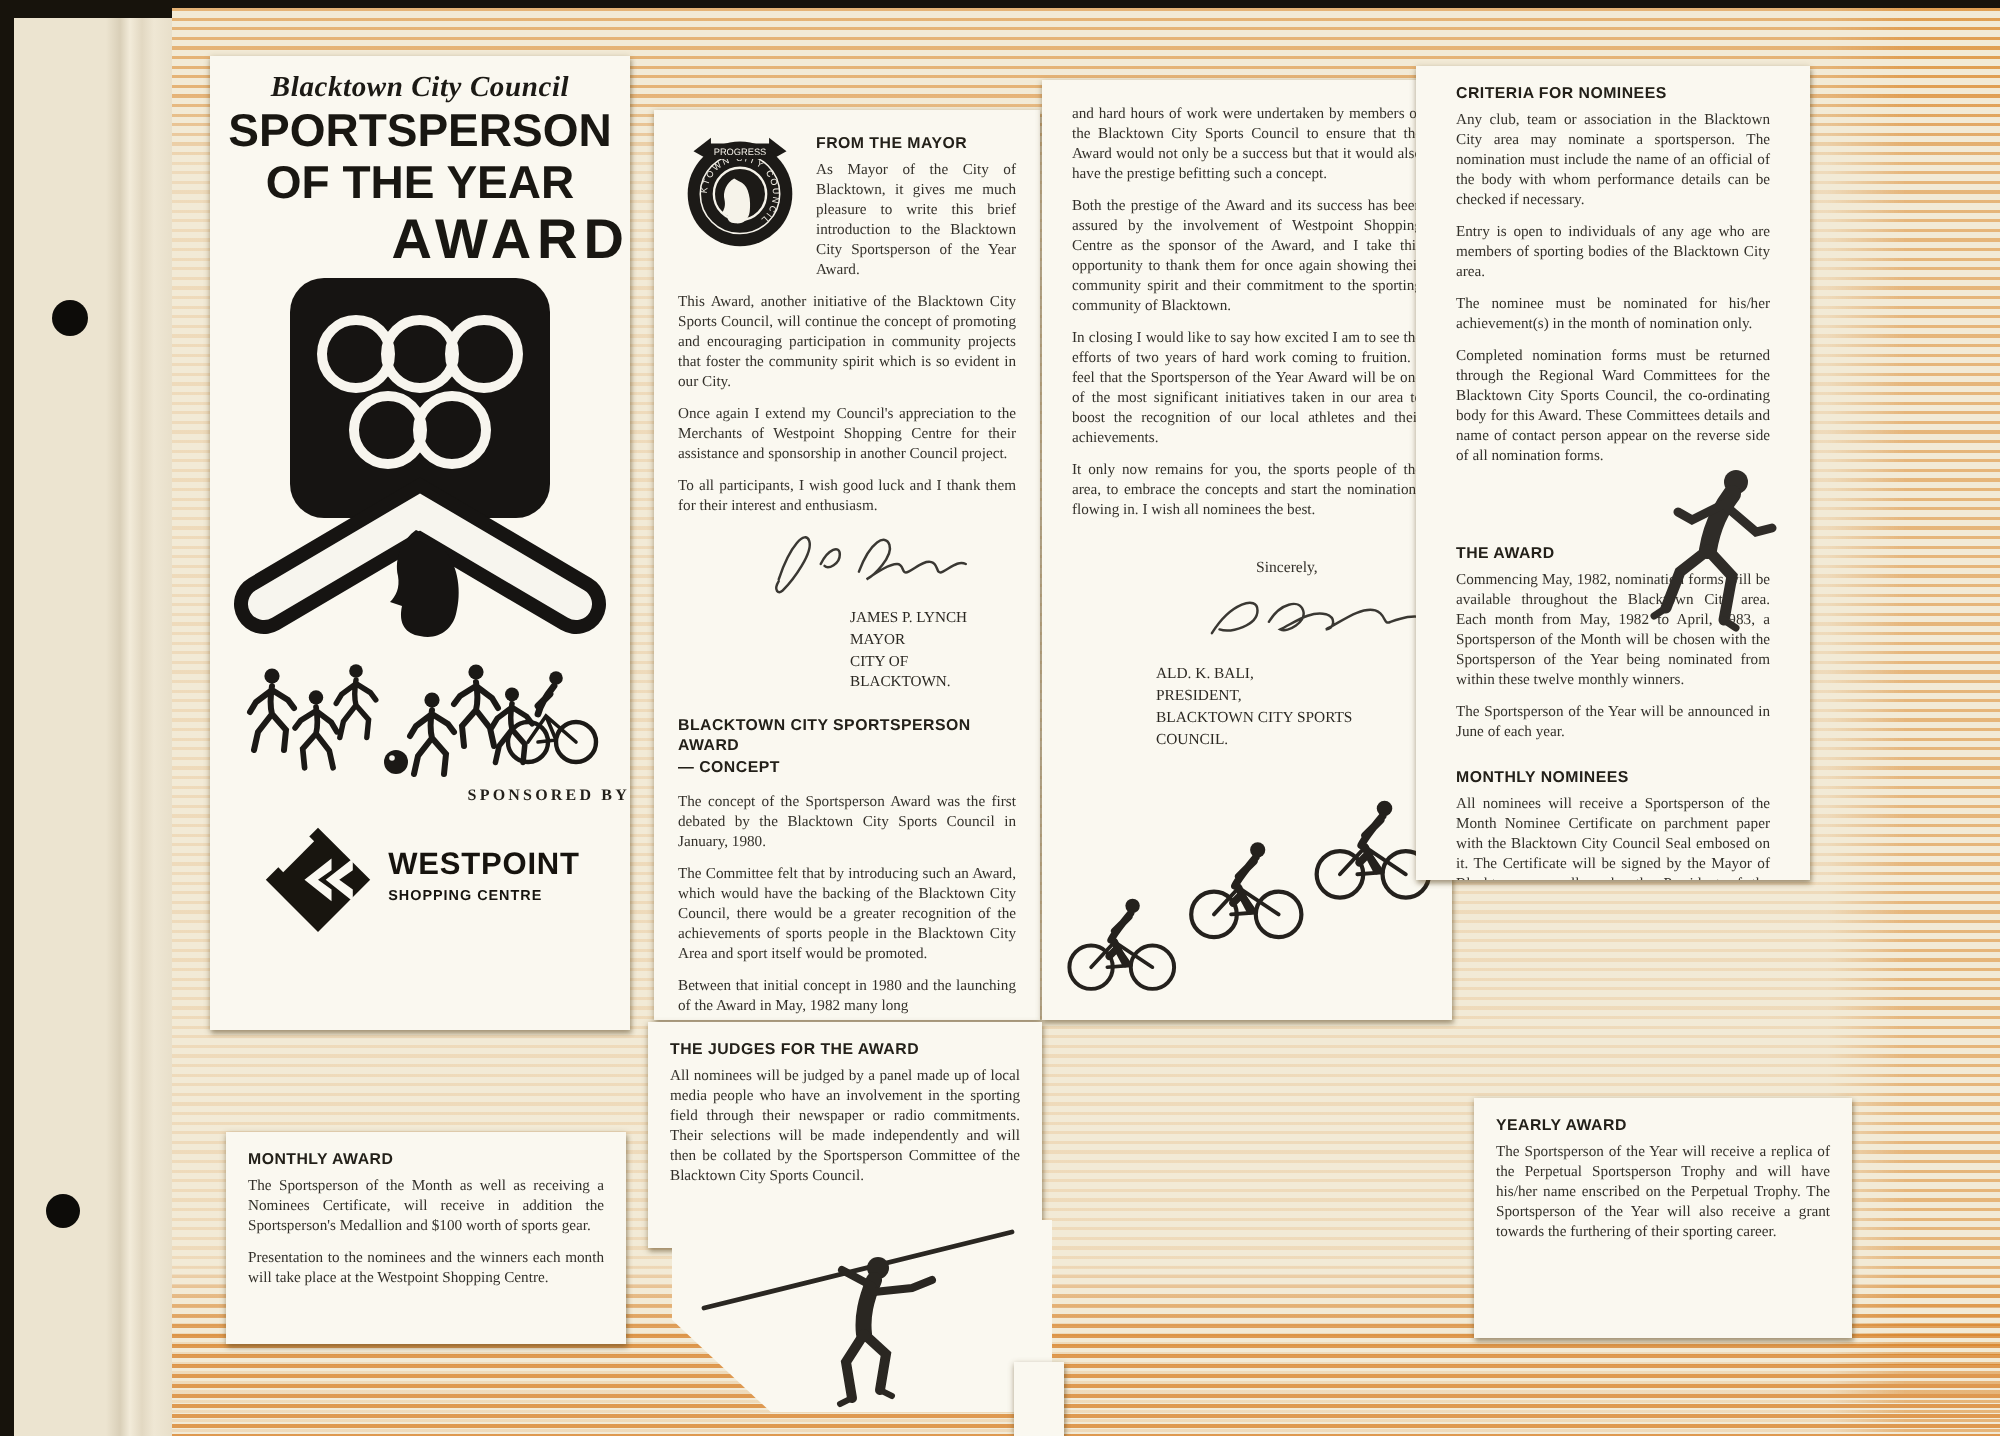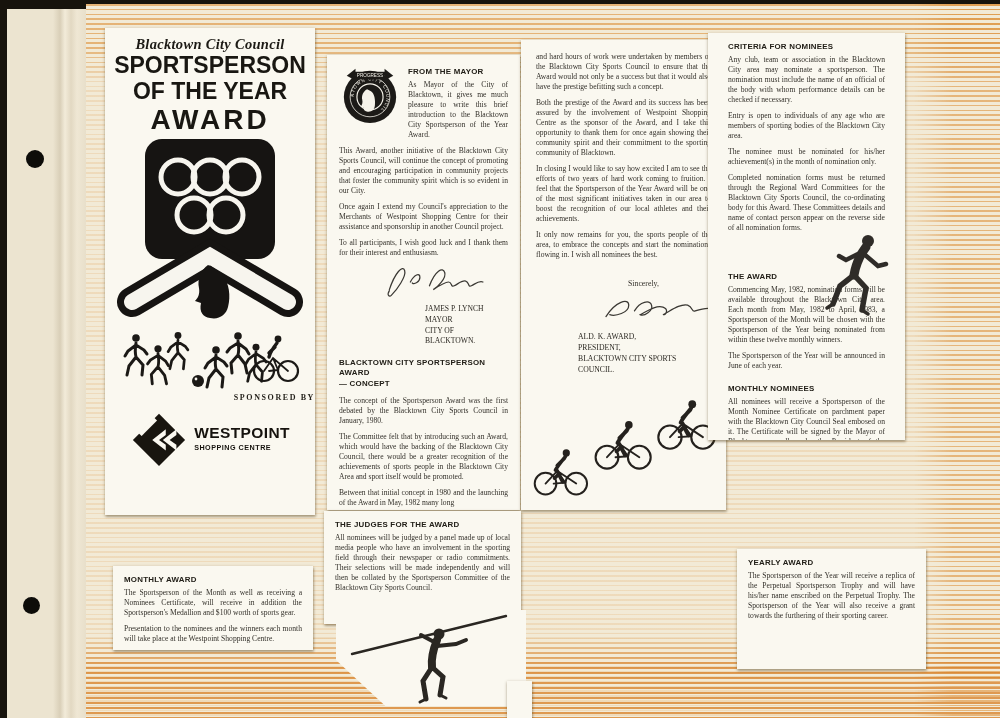--- a/index.html
+++ b/index.html
@@ -26,37 +26,37 @@
   .stripes-bottom { left:0; right:0; bottom:0; height:86px; --a:0.72;
     background:repeating-linear-gradient(180deg, rgba(214,122,28,var(--a)) 0px, rgba(214,122,28,var(--a)) 2px, rgba(0,0,0,0) 2px, rgba(0,0,0,0) 5px);
     -webkit-mask-image:linear-gradient(0deg,#000 60%, transparent); mask-image:linear-gradient(0deg,#000 60%, transparent); }
 
   
   .piece { position:absolute; background:#faf8f0; box-shadow:0 1px 3px rgba(92,70,34,.45), 1px 2px 2px rgba(92,70,34,.25); color:#2b2924; }
   .cover-panel   { left:105px; top:28px;  width:210px; height:487px; }
   .mayor-panel   { left:327px; top:55px;  width:193px; height:455px; padding:9px 12px; overflow:hidden; }
   .middle-panel  { left:521px; top:40px;  width:205px; height:470px; padding:8px 15px; overflow:hidden; }
   .right-panel   { left:708px; top:33px;  width:197px; height:407px; padding:9px 20px; overflow:hidden; }
-  .monthly-box   { left:113px; top:566px; width:200px; height:84px; padding:9px 11px; overflow:hidden; }
+  .monthly-box   { left:113px; top:566px; width:200px; height:106px; padding:9px 11px; overflow:hidden; }
   .judges-box    { left:324px; top:511px; width:197px; height:113px; padding:9px 11px; overflow:hidden; }
   .javelin-piece { left:336px; top:610px; width:190px; height:96px; box-shadow:none;
                    clip-path:polygon(0 0, 100% 0, 100% 100%, 26% 100%, 0 52%); }
   .yearly-box    { left:737px; top:549px; width:189px; height:120px; padding:9px 11px; overflow:hidden; }
   .mini-strip    { left:507px; top:681px; width:25px; height:37px; }
 
   
   .h { font-family:"Liberation Sans", sans-serif; font-weight:bold; font-size:7.9px; letter-spacing:.25px; color:#232019; }
   .pre { white-space:pre-line; }
   p.body { font-size:7.6px; line-height:1.32; text-align:justify; margin:6px 0 0 0; color:#33302a; }
   p.body.first { margin-top:4px; }
 
   
   .council { font-weight:bold; font-style:italic; font-size:14.5px; text-align:center; margin-top:8px; letter-spacing:.3px; color:#1c1a15; }
   .title1, .title2 { font-family:"Liberation Sans", sans-serif; font-weight:bold; font-size:23px; line-height:1.12; text-align:center; color:#191712; }
-  .title3 { font-family:"Liberation Sans", sans-serif; font-weight:bold; font-size:28px; line-height:1.1; text-align:center; letter-spacing:3px; color:#191712; }
+  .title3 { font-family:"Liberation Sans", sans-serif; font-weight:bold; font-size:28px; line-height:1.1; text-align:right; letter-spacing:3px; color:#191712; }
   .rings-art { display:block; margin:4px auto 0 auto; }
   .sponsored { text-align:right; font-size:8px; letter-spacing:1.6px; font-weight:bold; margin-top:4px; color:#221f19; }
   .logo-row { display:flex; align-items:center; justify-content:center; gap:6px; margin-top:7px; }
   .logo-name { font-family:"Liberation Sans", sans-serif; font-weight:bold; font-size:15.5px; letter-spacing:.4px; color:#16130e; line-height:1; }
   .logo-sub  { font-family:"Liberation Sans", sans-serif; font-weight:bold; font-size:7.2px; letter-spacing:.5px; color:#16130e; margin-top:2px; }
 
   
   .mayor-head { display:flex; gap:7px; }
   .mayor-head .crest { flex:none; }
   .mayor-head .right { flex:1; }
@@ -203,21 +203,21 @@
     <p class="body">In closing I would like to say how excited I am to see the efforts of two years of hard work coming to fruition. I feel that the Sportsperson of the Year Award will be one of the most significant initiatives taken in our area to boost the recognition of our local athletes and their achievements.</p>
     <p class="body">It only now remains for you, the sports people of the area, to embrace the concepts and start the nominations flowing in. I wish all nominees the best.</p>
     <div class="closing">Sincerely,</div>
     <svg class="sig2" width="124" height="38" viewBox="0 0 130 40">
       <g stroke="#3a3833" stroke-width="1.3" fill="none" stroke-linecap="round">
         <path d="M6,28 C16,12 30,8 30,16 C30,24 16,28 10,26"></path>
         <path d="M36,22 C42,12 52,10 54,16 C56,22 46,28 42,26 C50,22 58,16 66,18 C72,20 70,26 66,26 C74,22 84,14 92,16 C98,18 96,24 100,22 C106,20 112,18 118,20"></path>
       </g>
     </svg>
     <div class="sig-block2">
-      <div>ALD. K. AWARD,</div>
+      <div>ALD. K. BALI,</div>
       <div>PRESIDENT,</div>
       <div>BLACKTOWN CITY SPORTS COUNCIL.</div>
     </div>
     <svg class="cyclists" width="190" height="128" viewBox="0 0 200 132">
       <defs>
         <g id="cyc" stroke="#24211d" fill="none" stroke-linecap="round">
           <circle cx="14" cy="44" r="12" stroke-width="2.2"></circle>
           <circle cx="48" cy="44" r="12" stroke-width="2.2"></circle>
           <path d="M14,44 L27,30 L48,44 M27,30 L36,43 M23,44 L36,43" stroke-width="2"></path>
           <circle cx="37" cy="10" r="4" fill="#24211d" stroke="none"></circle>

